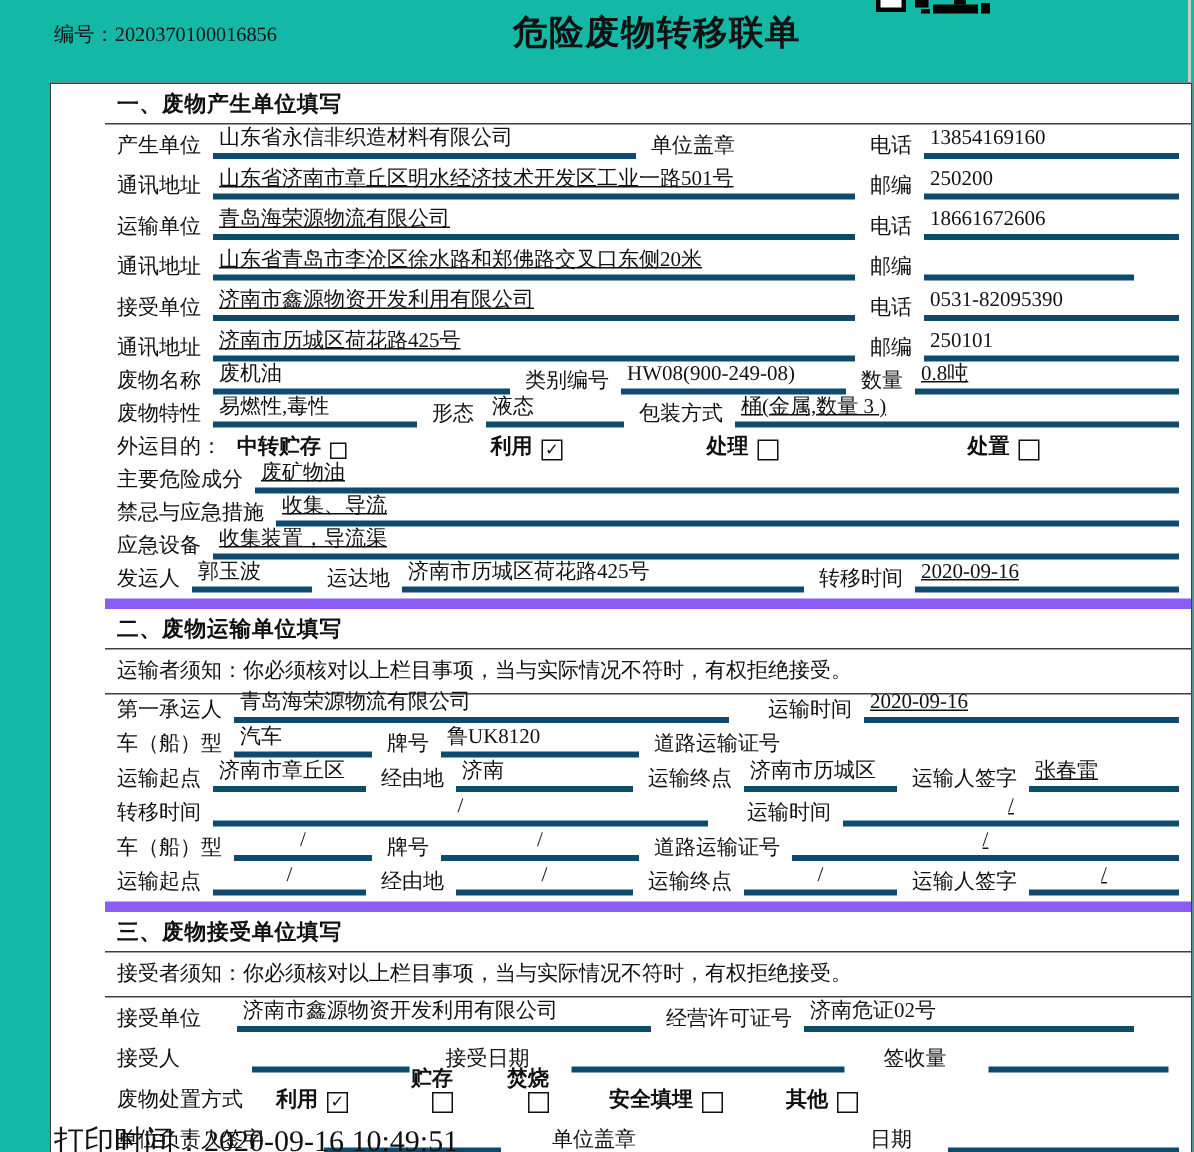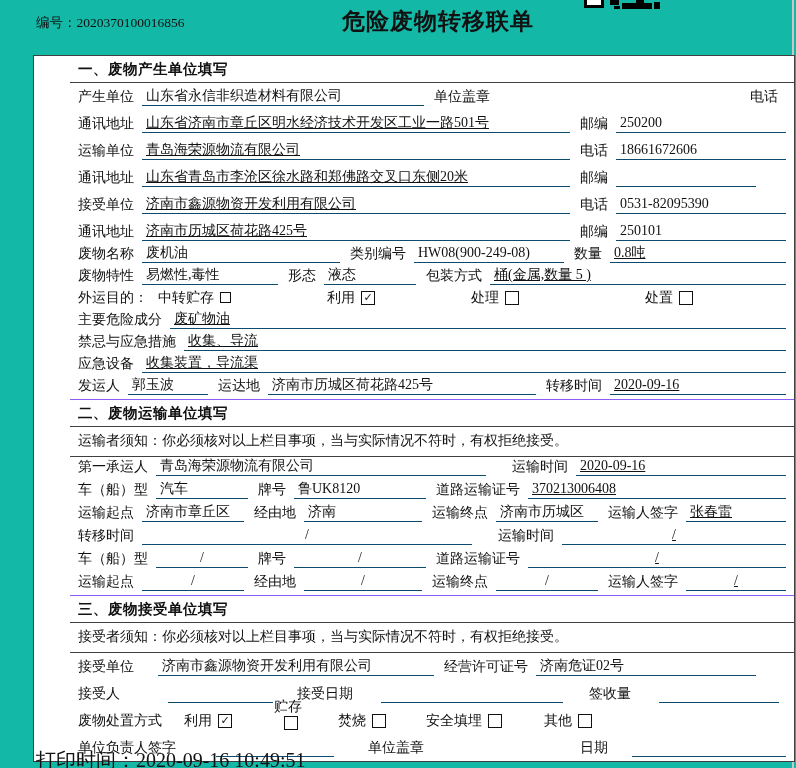--- a/index.html
+++ b/index.html
@@ -13,32 +13,32 @@
   .qr{position:absolute;left:584px;top:0;width:70px;height:10px;}
   .qr .hollow{position:absolute;left:0;top:-4px;width:20px;height:12px;border:3px solid #000;box-sizing:border-box;background:#fff;}
   .qr .b1{position:absolute;left:26px;top:0;width:9px;height:5px;background:#000;}
   .qr .b2{position:absolute;left:38px;top:3px;width:30px;height:6px;background:#000;}
   .qr .b3{position:absolute;left:30px;top:6px;width:6px;height:3px;background:#000;}
   .qr .b4{position:absolute;left:52px;top:0;width:8px;height:3px;background:#000;}
   .qr .b5{position:absolute;left:70px;top:2px;width:6px;height:7px;background:#000;}
 
   .box{position:absolute;left:33px;top:55px;width:724px;border:1px solid #3f3f3f;background:#fff;padding-left:36px;}
   .sh{font-weight:bold;font-size:14.5px;padding:4px 8px 3px;border-bottom:1px solid #3f3f3f;letter-spacing:.5px;}
-  .bt{border-top:1px solid #8b5cf6;}
+  .bt{border-top:7px solid #8b5cf6;}
   .nt{padding:5px 8px 6px;border-bottom:1px solid #3f3f3f;}
   .r{display:flex;align-items:flex-end;padding:0 8px 4px;box-sizing:border-box;}
   .h27{height:27px;} .h22{height:22px;} .h23{height:23px;}
   .lb{white-space:nowrap;margin-right:8px;}
-  .u{display:inline-block;border-bottom:1px solid #0c4a6e;padding:0 4px 1px;white-space:nowrap;
+  .u{display:inline-block;border-bottom:4px solid #0c4a6e;padding:0 4px 1px;white-space:nowrap;
      overflow:hidden;line-height:17px;box-sizing:border-box;}
   .fill{flex:1;text-decoration:underline;}
   .ctr{text-align:center;}
   .sp{flex:1;}
   .ml{margin-left:10px;}
-  .grp{display:flex;align-items:center;white-space:nowrap;}
+  .grp{display:flex;align-items:flex-end;white-space:nowrap;font-weight:bold;}
   .cb{display:inline-block;width:12px;height:12px;border:1px solid #111;margin-left:6px;
       font-size:11px;line-height:12px;text-align:center;font-family:"DejaVu Sans",sans-serif;}
   .cb-sm{width:9px;height:9px;line-height:9px;font-size:9px;margin-bottom:1px;}
   .print{position:absolute;left:36px;top:747px;font-size:20px;white-space:nowrap;}
 </style>
 </head>
 <body>
 
 <div class="page">
   <div class="page-edge"></div>
@@ -58,20 +58,21 @@
   <div class="box">
 
     <div class="sh">一、废物产生单位填写</div>
 
     <div class="r h27">
       <span class="lb">产生单位</span>
       <span class="u" style="width:282px;">山东省永信非织造材料有限公司</span>
       <span class="lb ml">单位盖章</span>
       <span class="sp"></span>
       <span class="lb">电话</span>
+      <span class="u" style="width:170px;">13854169160</span>
     </div>
 
     <div class="r h27">
       <span class="lb">通讯地址</span>
       <span class="u fill" style="margin-right:10px;">山东省济南市章丘区明水经济技术开发区工业一路501号</span>
       <span class="lb">邮编</span>
       <span class="u" style="width:170px;">250200</span>
     </div>
 
     <div class="r h27">
@@ -110,21 +111,21 @@
       <span class="lb ml">数量</span>
       <span class="u fill">0.8吨</span>
     </div>
 
     <div class="r h22">
       <span class="lb">废物特性</span>
       <span class="u" style="width:136px;">易燃性,毒性</span>
       <span class="lb ml">形态</span>
       <span class="u" style="width:92px;">液态</span>
       <span class="lb ml">包装方式</span>
-      <span class="u fill">桶(金属,数量 5 )</span>
+      <span class="u fill">桶(金属,数量 3 )</span>
     </div>
 
     <div class="r h22">
       <span class="lb">外运目的：</span>
       <span class="grp" style="margin-left:2px;">
         <span>中转贮存</span>
         <span class="cb cb-sm"></span>
       </span>
       <span class="grp" style="margin-left:96px;">
         <span>利用</span>
@@ -173,21 +174,20 @@
       <span class="lb" style="margin-left:26px;">运输时间</span>
       <span class="u fill">2020-09-16</span>
     </div>
 
     <div class="r h23">
       <span class="lb">车（船）型</span>
       <span class="u" style="width:92px;">汽车</span>
       <span class="lb ml">牌号</span>
       <span class="u" style="width:132px;">鲁UK8120</span>
       <span class="lb ml">道路运输证号</span>
-      <span class="u fill">370213006408</span>
     </div>
 
     <div class="r h23">
       <span class="lb">运输起点</span>
       <span class="u" style="width:102px;">济南市章丘区</span>
       <span class="lb ml">经由地</span>
       <span class="u" style="width:118px;">济南</span>
       <span class="lb ml">运输终点</span>
       <span class="u" style="width:102px;">济南市历城区</span>
       <span class="lb ml">运输人签字</span>
@@ -244,21 +244,21 @@
     <div class="r h27">
       <span class="lb">废物处置方式</span>
       <span class="grp" style="margin-left:14px;">
         <span>利用</span>
         <span class="cb">✓</span>
       </span>
       <span class="grp" style="margin-left:42px;flex-direction:column;">
         <span>贮存</span>
         <span class="cb"></span>
       </span>
-      <span class="grp" style="margin-left:36px;">
+      <span class="grp" style="margin-left:36px;flex-direction:column;">
         <span>焚烧</span>
         <span class="cb"></span>
       </span>
       <span class="grp" style="margin-left:40px;">
         <span>安全填埋</span>
         <span class="cb"></span>
       </span>
       <span class="grp" style="margin-left:42px;">
         <span>其他</span>
         <span class="cb"></span>

